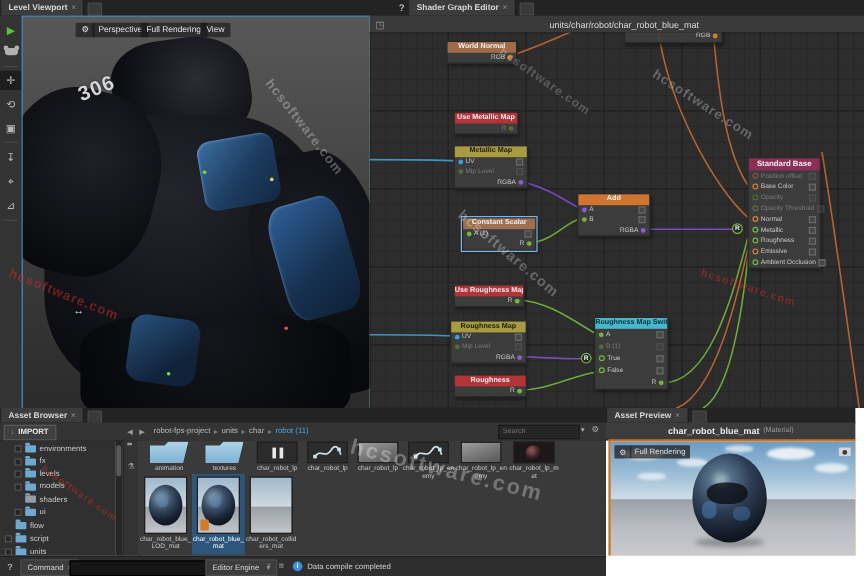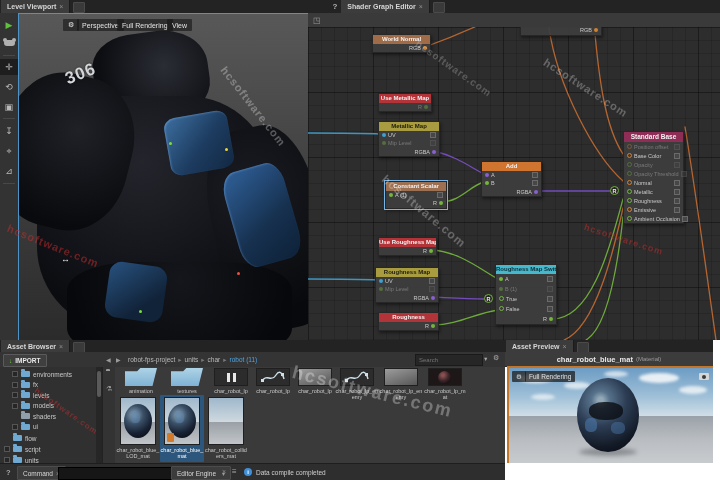--- a/index.html
+++ b/index.html
@@ -157,20 +157,21 @@
     <div class="pancur" style="left:42px;top:240px;">↔</div>
 
     <div class="vchip" style="left:44px;">⚙</div>
     <div class="vchip" style="left:58px;">Perspective</div>
     <div class="vchip" style="left:98px;">Full Rendering</div>
     <div class="vchip" style="left:148px;">View</div>
   </div>
 
   <div class="abs" id="shtoolbar">
     <span style="margin-left:5px;font-size:8px;color:#9a9a9a;">◳</span>
+    <span id="shtitle">units/char/robot/char_robot_blue_mat</span>
   </div>
 
   <div class="abs" id="canvas">
     <svg width="412" height="313" viewBox="0 0 412 313">
       <g fill="none" stroke-width="1.3" stroke-linecap="round" opacity="0.92">
         <path d="M287,7 C291,50 297,100 315,127" stroke="#c06a32"></path>
         <path d="M240,-6 C248,60 288,130 315,154" stroke="#c06a32"></path>
         <path d="M117,20 C150,8 172,-2 192,-12" stroke="#c06a32"></path>
         <path d="M377,100 C387,160 397,235 408,313" stroke="#c06a32"></path>
         <path d="M126,124 C150,130 162,140 176,147" stroke="#7b4fc6"></path>

